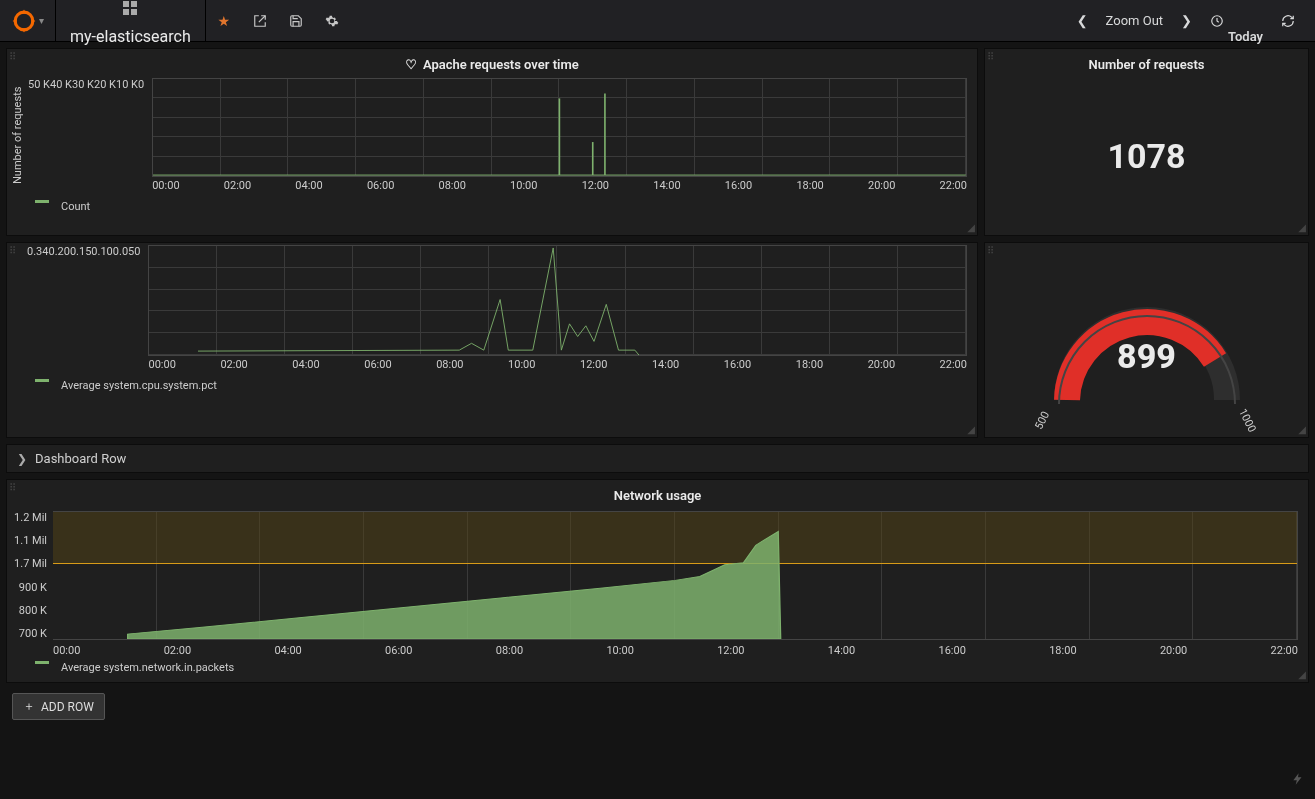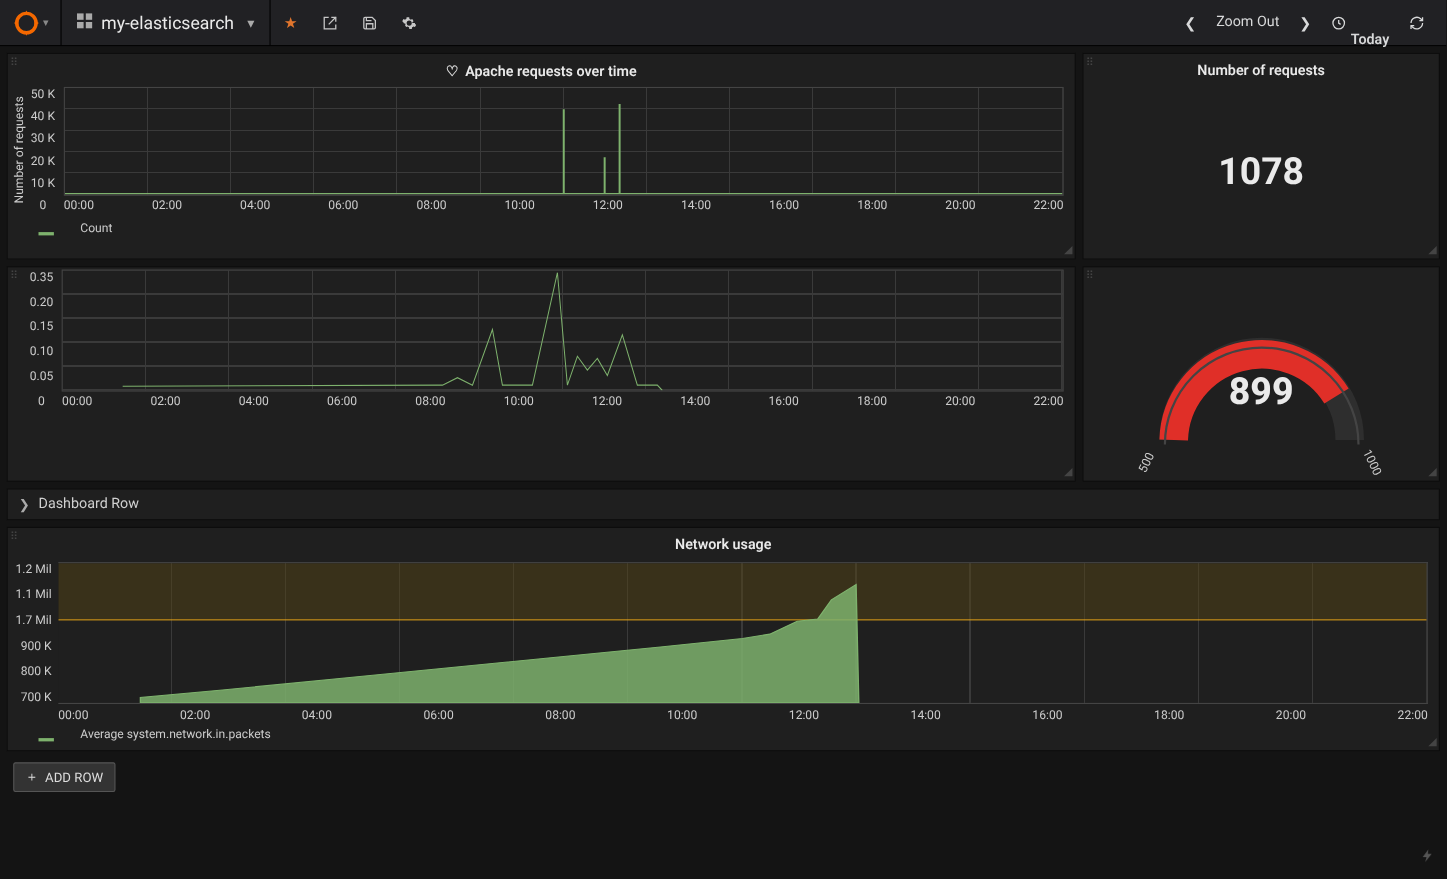--- a/index.html
+++ b/index.html
@@ -26,21 +26,21 @@
 
   
   .navbar {
     height: 42px; background: #212124; border-bottom: 1px solid #000;
     display: flex; align-items: stretch;
   }
   .nav-brand {
     width: 56px; display:flex; align-items:center; justify-content:center; border-right:1px solid #000; cursor:pointer;
   }
   .nav-dash {
-    display:flex; align-items:center; padding:0 14px; border-right:1px solid #000; cursor:pointer; gap:8px;
+    display:flex; align-items:center; padding:0 14px; border-right:1px solid #000; cursor:pointer; gap:8px;flex-direction:column;
   }
   .nav-dash .dash-icon { color:#aaa; font-size:16px; }
   .nav-dash .dash-title { color:#eaeaea; font-size:16px; }
   .nav-dash .caret { margin-left:4px; color:#aaa; }
   .nav-actions { display:flex; align-items:center; }
   .nav-actions .btn { width:36px; display:flex;align-items:center;justify-content:center; color:#c7c7c7; cursor:pointer; font-size:14px;}
   .nav-actions .btn.star { color: var(--orange-star); }
   .nav-spacer { flex:1; }
   .nav-time { display:flex; align-items:center; gap:6px; padding-right:14px; }
   .nav-time .btn, .nav-time .label { display:flex;align-items:center;justify-content:center; color:#d8d9da; cursor:pointer; padding:0 6px; font-size:13px;}
@@ -60,32 +60,32 @@
   .panel .drag { position:absolute; left:2px; top:2px; color:#444; font-size:10px; user-select:none; cursor:grab;}
   .panel .resize { position:absolute; right:2px; bottom:2px; color:#444; font-size:10px; user-select:none; cursor:se-resize;}
   .panel-title {
     text-align:center; font-weight:600; color:#eaeaea; padding:8px 4px 4px;
   }
   .panel-title .heart { color:#ddd; margin-right:6px; }
 
   
   .chart-wrap { display:flex; padding:2px 10px 4px 4px; gap:4px; }
   .yaxis-label { writing-mode: vertical-rl; transform: rotate(180deg); font-size:11px; color:#ccc; text-align:center; }
-  .yaxis-ticks { display:flex; flex-direction:column; justify-content:space-between; font-size:11px; color:#ccc; text-align:right; padding-right:4px;align-items:center; }
+  .yaxis-ticks { display:flex; flex-direction:row; justify-content:space-between; font-size:11px; color:#ccc; text-align:right; padding-right:4px; }
   .plot {
     flex:1; position:relative; border:1px solid #444;
     background:
       repeating-linear-gradient(to right, transparent 0, transparent calc(100%/12 - 1px), var(--grid) calc(100%/12 - 1px), var(--grid) calc(100%/12)),
       repeating-linear-gradient(to bottom, transparent 0, transparent calc(100%/5 - 1px), var(--grid) calc(100%/5 - 1px), var(--grid) calc(100%/5));
     background-color: var(--panel);
     overflow:hidden;
   }
   .plot svg { position:absolute; inset:0; width:100%; height:100%; }
   .xaxis-ticks { display:flex; justify-content:space-between; font-size:11px; color:#ccc; padding:2px 0 0 0; }
-  .legend { font-size:11px; color:#ccc; padding:4px 0 8px 28px; display:flex; align-items:flex-end; gap:24px;}
+  .legend { font-size:11px; color:#ccc; padding:4px 0 8px 28px; display:flex; align-items:flex-start; gap:12px;}
   .legend .swatch { width:14px; height:3px; background:var(--green); display:inline-block; }
 
   
   .singlestat-value { flex:1; display:flex; align-items:center; justify-content:center; font-size:34px; font-weight:700; color:#eaeaea; }
 
   
   .gauge-area { flex:1; display:flex; align-items:center; justify-content:center; position:relative; }
   .gauge-area svg { width:220px; height:160px; }
   .gauge-value { position:absolute; top:58%; left:50%; transform:translate(-50%,-50%); font-size:34px; font-weight:800; color:#eaeaea; }
   .gauge-limits { position:absolute; bottom:10px; left:0; right:0; display:flex; justify-content:space-between; padding:0 48px; font-size:11px; color:#ccc;}
@@ -257,21 +257,21 @@
   </div>
 
   <div class="row">
 
     <div class="panel" style="width:972px; height:196px;">
       <span class="drag">⠿</span>
       <span class="resize">◢</span>
       <div class="chart-wrap" style="height:132px;">
         <div style="width:12px"></div>
         <div class="yaxis-ticks" id="cpu-y">
-            <span>0.35</span>
+            <span>0.34</span>
             <span>0.20</span>
             <span>0.15</span>
             <span>0.10</span>
             <span>0.05</span>
             <span>0</span>
           </div>
         <div style="flex:1; display:flex; flex-direction:column;">
           <div class="plot" style="height:112px;">
             <svg viewBox="0 0 1000 112" preserveAspectRatio="none">
               <polyline fill="none" stroke="#7eb26d" stroke-width="1" points="60,108 380,107 395,100 410,107 430,55 440,107 470,107 495,2 505,107 515,80 525,93 535,82 545,98 560,60 575,107 595,107 600,112"></polyline>
@@ -286,20 +286,24 @@
               <span>10:00</span>
               <span>12:00</span>
               <span>14:00</span>
               <span>16:00</span>
               <span>18:00</span>
               <span>20:00</span>
               <span>22:00</span>
             </div>
         </div>
       </div>
+      <div class="legend">
+          <span class="swatch"></span>
+          <span>Average system.cpu.system.pct</span>
+        </div>
     </div>
 
     <div class="panel" style="flex:1; height:196px;">
       <span class="drag">⠿</span>
       <span class="resize">◢</span>
       <div class="gauge-area">
         <svg viewBox="0 0 220 160">
 
           <path d="M 30 140 A 80 80 0 0 1 190 140" stroke="#2e2e2e" stroke-width="26" fill="none" stroke-linecap="butt"></path>
 

